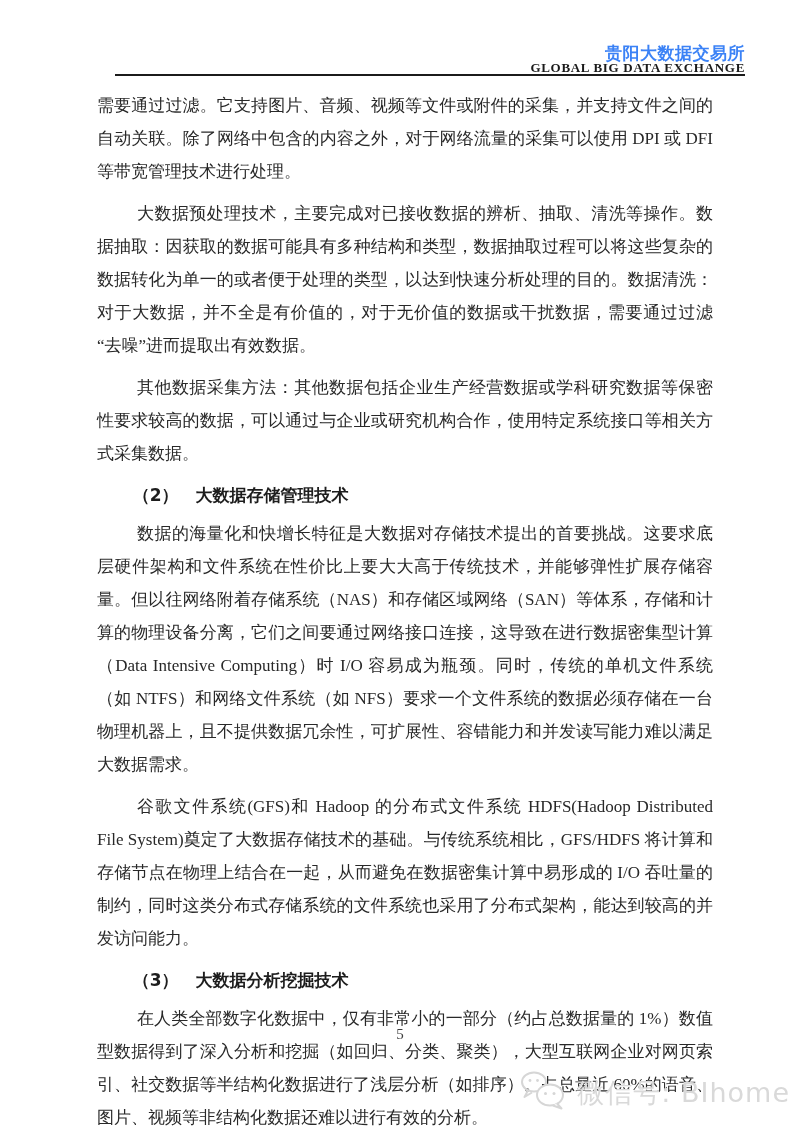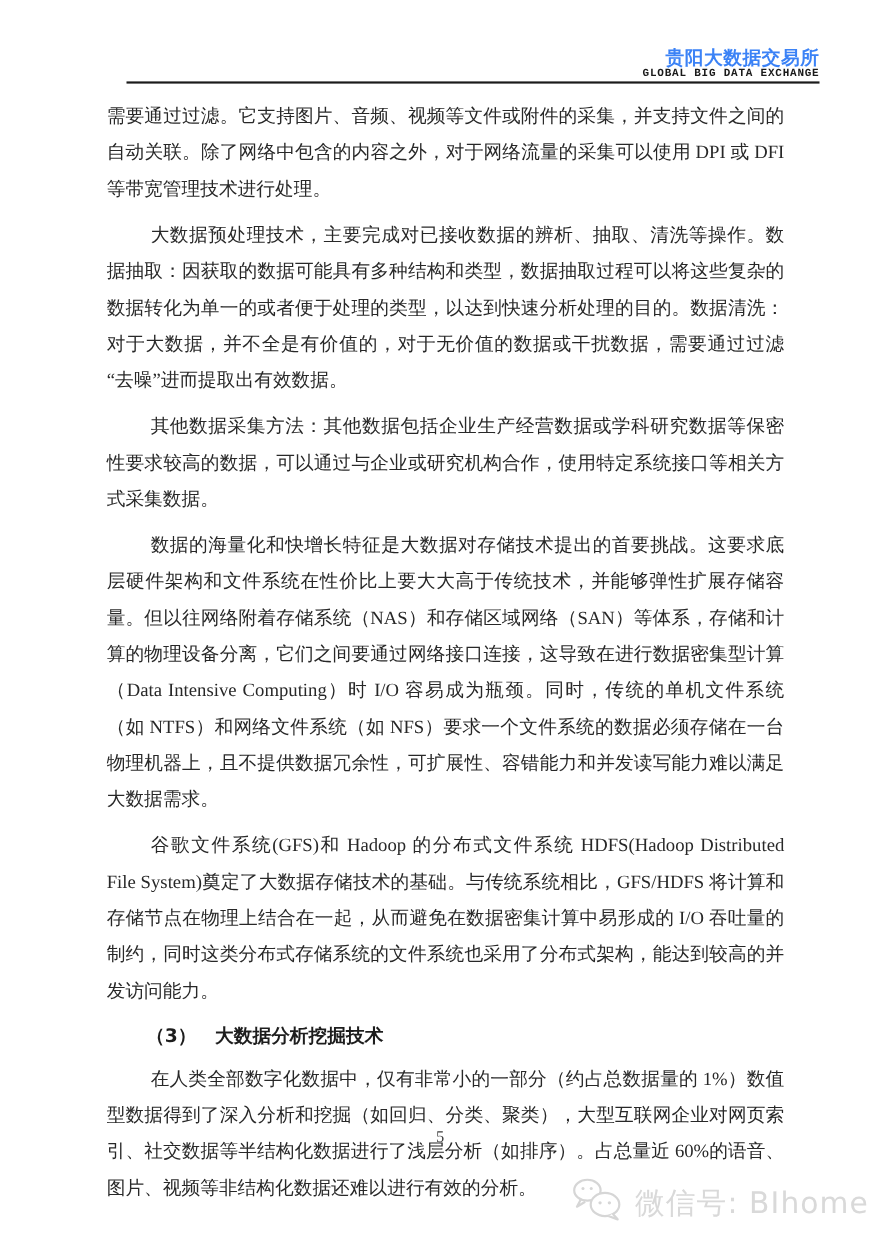--- a/index.html
+++ b/index.html
@@ -27,23 +27,23 @@
   }
   .logo-cn {
     font-family: "DejaVu Sans", "Liberation Sans", sans-serif;
     font-weight: bold;
     font-size: 17px;
     line-height: 19px;
     color: #3b82f6;
     letter-spacing: 0.5px;
   }
   .logo-en {
-    font-family: Liberation Mono, monospace;
+    font-family: Liberation Serif, serif;
     font-weight: bold;
-    font-size: 10px;
+    font-size: 13px;
     line-height: 9px;
     color: #1a1a1a;
     letter-spacing: 0.7px;
   }
   
   .doc {
     position: absolute;
     top: 89px;
     left: 97px;
     width: 616px;
@@ -103,20 +103,21 @@
     <div class="logo">
       <div class="logo-cn">贵阳大数据交易所</div>
       <div class="logo-en">GLOBAL BIG DATA EXCHANGE</div>
     </div>
   </header>
 
   <main class="doc">
     <p class="noindent">需要通过过滤。它支持图片、音频、视频等文件或附件的采集，并支持文件之间的自动关联。除了网络中包含的内容之外，对于网络流量的采集可以使用 DPI 或 DFI 等带宽管理技术进行处理。</p>
     <p>大数据预处理技术，主要完成对已接收数据的辨析、抽取、清洗等操作。数据抽取：因获取的数据可能具有多种结构和类型，数据抽取过程可以将这些复杂的数据转化为单一的或者便于处理的类型，以达到快速分析处理的目的。数据清洗：对于大数据，并不全是有价值的，对于无价值的数据或干扰数据，需要通过过滤“去噪”进而提取出有效数据。</p>
     <p>其他数据采集方法：其他数据包括企业生产经营数据或学科研究数据等保密性要求较高的数据，可以通过与企业或研究机构合作，使用特定系统接口等相关方式采集数据。</p>
+    <h2>（2）　大数据存储管理技术</h2>
     <p>数据的海量化和快增长特征是大数据对存储技术提出的首要挑战。这要求底层硬件架构和文件系统在性价比上要大大高于传统技术，并能够弹性扩展存储容量。但以往网络附着存储系统（NAS）和存储区域网络（SAN）等体系，存储和计算的物理设备分离，它们之间要通过网络接口连接，这导致在进行数据密集型计算（Data Intensive Computing）时 I/O 容易成为瓶颈。同时，传统的单机文件系统（如 NTFS）和网络文件系统（如 NFS）要求一个文件系统的数据必须存储在一台物理机器上，且不提供数据冗余性，可扩展性、容错能力和并发读写能力难以满足大数据需求。</p>
     <p>谷歌文件系统(GFS)和 Hadoop 的分布式文件系统 HDFS(Hadoop Distributed File System)奠定了大数据存储技术的基础。与传统系统相比，GFS/HDFS 将计算和存储节点在物理上结合在一起，从而避免在数据密集计算中易形成的 I/O 吞吐量的制约，同时这类分布式存储系统的文件系统也采用了分布式架构，能达到较高的并发访问能力。</p>
     <h2>（3）　大数据分析挖掘技术</h2>
     <p>在人类全部数字化数据中，仅有非常小的一部分（约占总数据量的 1%）数值型数据得到了深入分析和挖掘（如回归、分类、聚类），大型互联网企业对网页索引、社交数据等半结构化数据进行了浅层分析（如排序）。占总量近 60%的语音、图片、视频等非结构化数据还难以进行有效的分析。</p>
   </main>
 
   <div class="page-number">5</div>
 
   <div class="watermark">
     <span class="wechat-icon">

